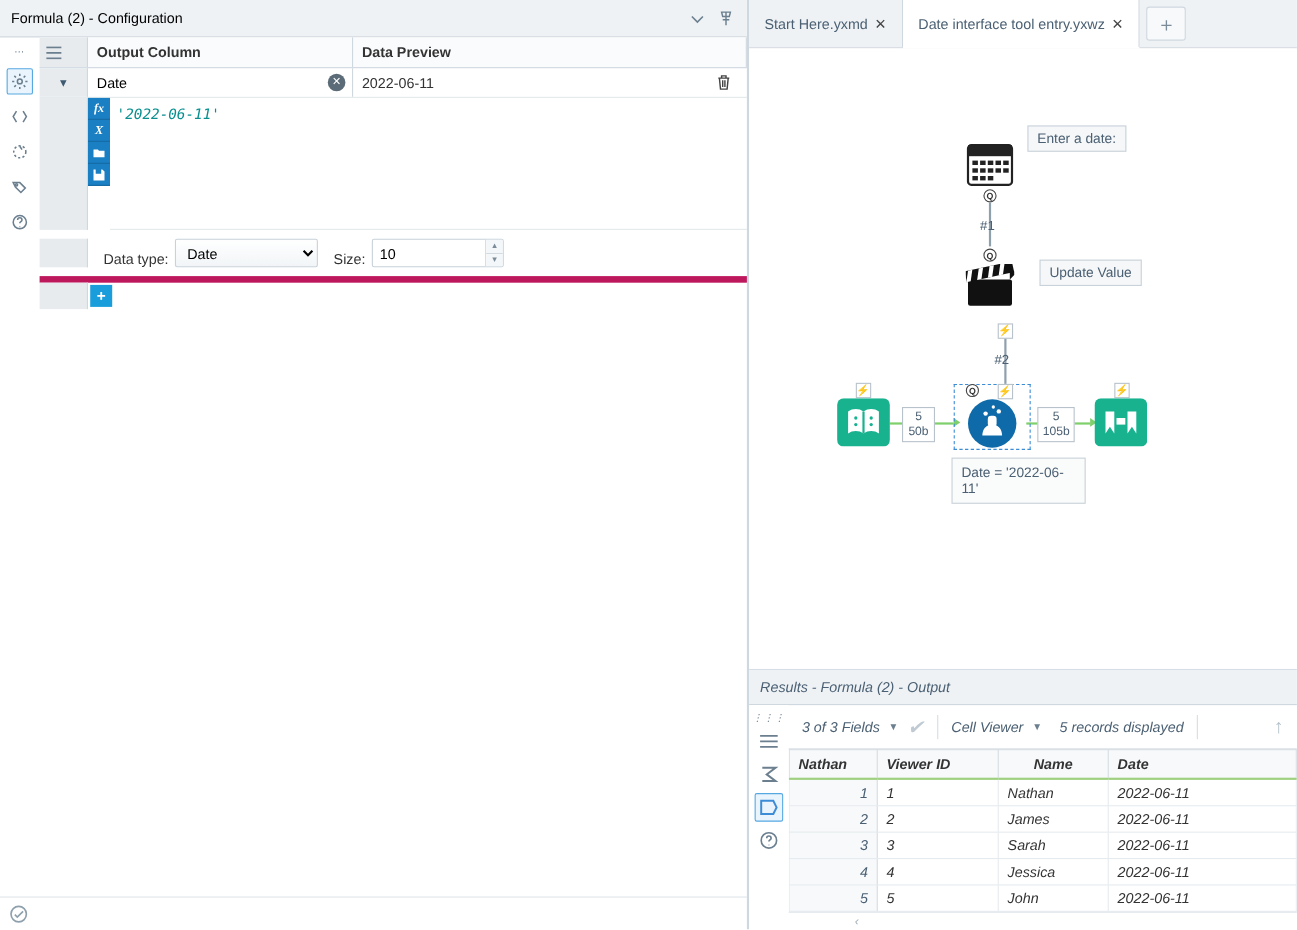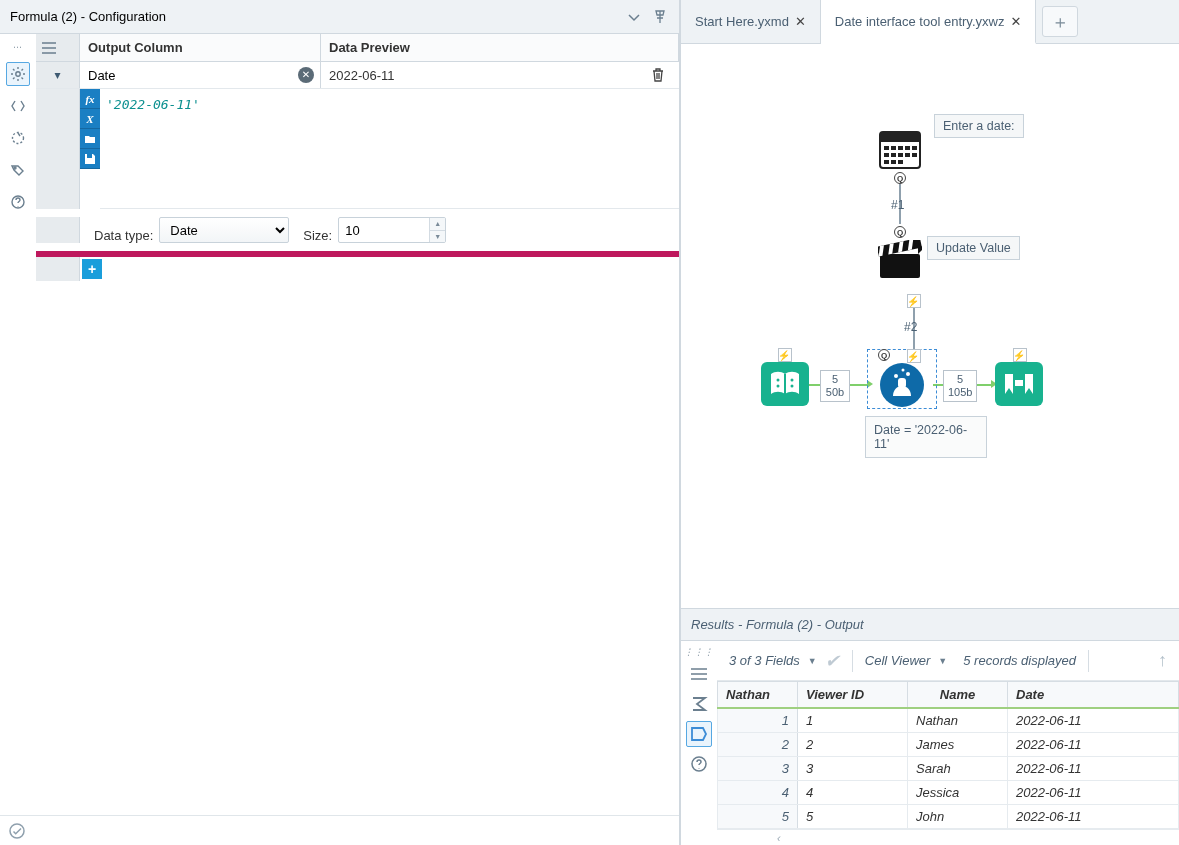--- a/index.html
+++ b/index.html
@@ -42,21 +42,21 @@
   .expr-block .sidebar-icons { width: 20px; display:flex; flex-direction:column; }
   .sidebar-icons .sq { width:20px; height:20px; background:#1a7fc3; color:#fff; font-size:11px; font-style:italic; display:flex; align-items:center; justify-content:center; font-family: "Times New Roman", serif; font-weight:bold; border-bottom:1px solid #1568a1; }
   .expr-text { flex:1; padding:8px 10px 8px 6px; font-family: "Consolas", monospace; font-size:13px; color:#0a8f8f; font-style:italic; min-height:120px; border-bottom:1px solid #e3e8ec; }
 
   .type-row { display:flex; align-items:flex-end; padding:8px 0; border-bottom:6px solid #be185d; }
   .type-row .gutter { width: 44px; background:#e7ebee; border-right:1px solid #d0d8df; height:100%; align-self:stretch; }
   .type-row .lbl { margin-left:14px; margin-right:6px; }
   .type-row select, .type-row input[type=text] { height:26px; border:1px solid #c8d2da; border-radius:2px; padding:0 6px; font-size:13px; background: linear-gradient(#fff,#f2f5f7); }
   .type-row select { width:130px; }
   .type-row .size-wrap { position:relative; display:inline-block; }
-  .type-row input.size { width:108px; background:#fff; padding-right:20px; }
+  .type-row input.size { width:120px; background:#fff; padding-right:20px; }
   .size-spin { position:absolute; right:1px; top:1px; bottom:1px; width:16px; display:flex; flex-direction:column; border-left:1px solid #d3dbe2; }
   .size-spin span { flex:1; display:flex; align-items:center; justify-content:center; font-size:7px; color:#7a8b99; background:#f4f7f9; }
   .size-spin span:first-child { border-bottom:1px solid #d3dbe2; }
 
   .add-row { display:flex; }
   .add-row .gutter { width:44px; background:#e7ebee; border-right:1px solid #d0d8df; height:24px; }
   .add-row .plus { width:20px; height:20px; background:#1a9edb; color:#fff; display:flex; align-items:center; justify-content:center; font-weight:bold; font-size:14px; margin:2px; }
 
   
   .status-strip { height: 30px; border-top:1px solid #e0e6ea; display:flex; align-items:center; padding:0 8px; }
@@ -299,21 +299,21 @@
               <g fill="#fff">
                 <rect x="4" y="2" width="4" height="10" transform="skewX(-20)"></rect>
                 <rect x="14" y="2" width="4" height="10" transform="skewX(-20)"></rect>
                 <rect x="24" y="2" width="4" height="10" transform="skewX(-20)"></rect>
                 <rect x="34" y="2" width="4" height="10" transform="skewX(-20)"></rect>
               </g>
             </g>
             <polygon points="40,4 46,8 40,14" fill="#111"></polygon>
           </svg>
       </div>
-      <div class="node-label" style="left:246px; top:192px;">Update Value</div>
+      <div class="node-label" style="left:264px; top:192px;">Update Value</div>
       <div class="lightning" style="left:226px; top:250px;">⚡</div>
       <div class="vconn" style="left:232px; top:264px; height:44px; background:#8fa0ad;"></div>
       <div class="conn-label" style="left:223px; top:276px;">#2</div>
 
       <div class="hconn" style="left:128px; top:340px; width:58px;"></div>
       <div class="arrow-r" style="left:186px; top:336px;"></div>
       <div class="hconn" style="left:252px; top:340px; width:58px;"></div>
       <div class="arrow-r" style="left:310px; top:336px;"></div>
 
       <div class="lightning" style="left:97px; top:304px;">⚡</div>

